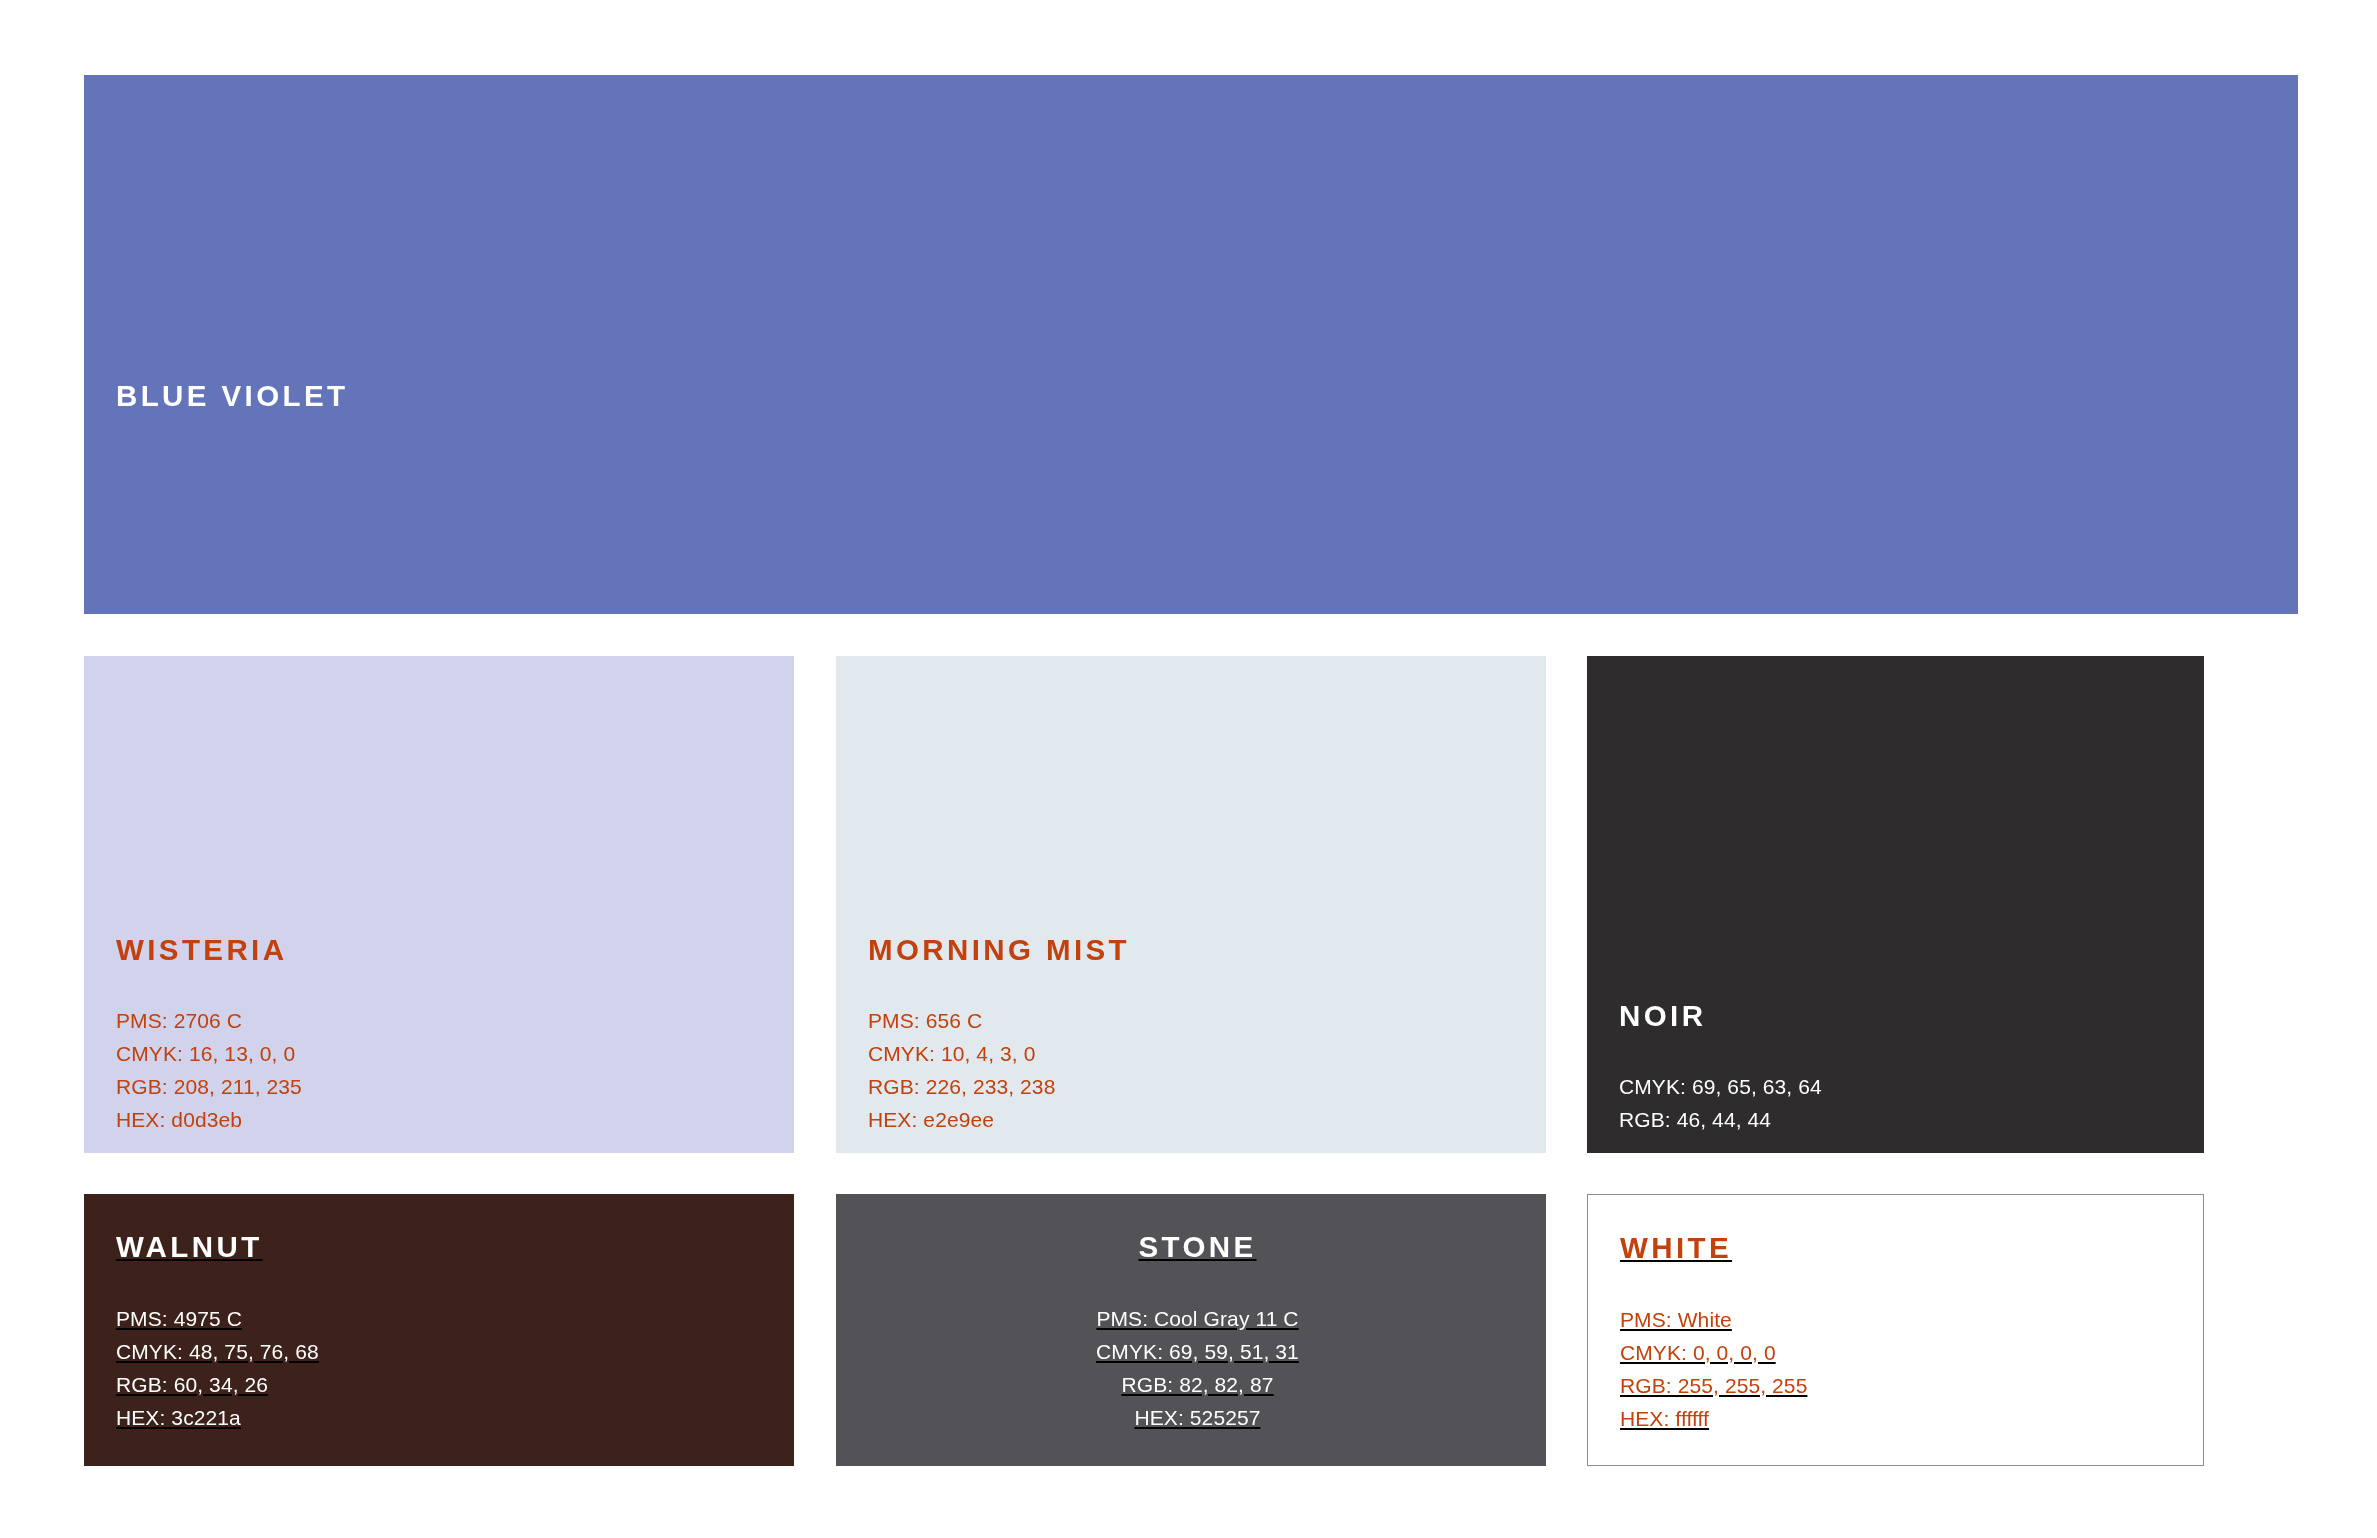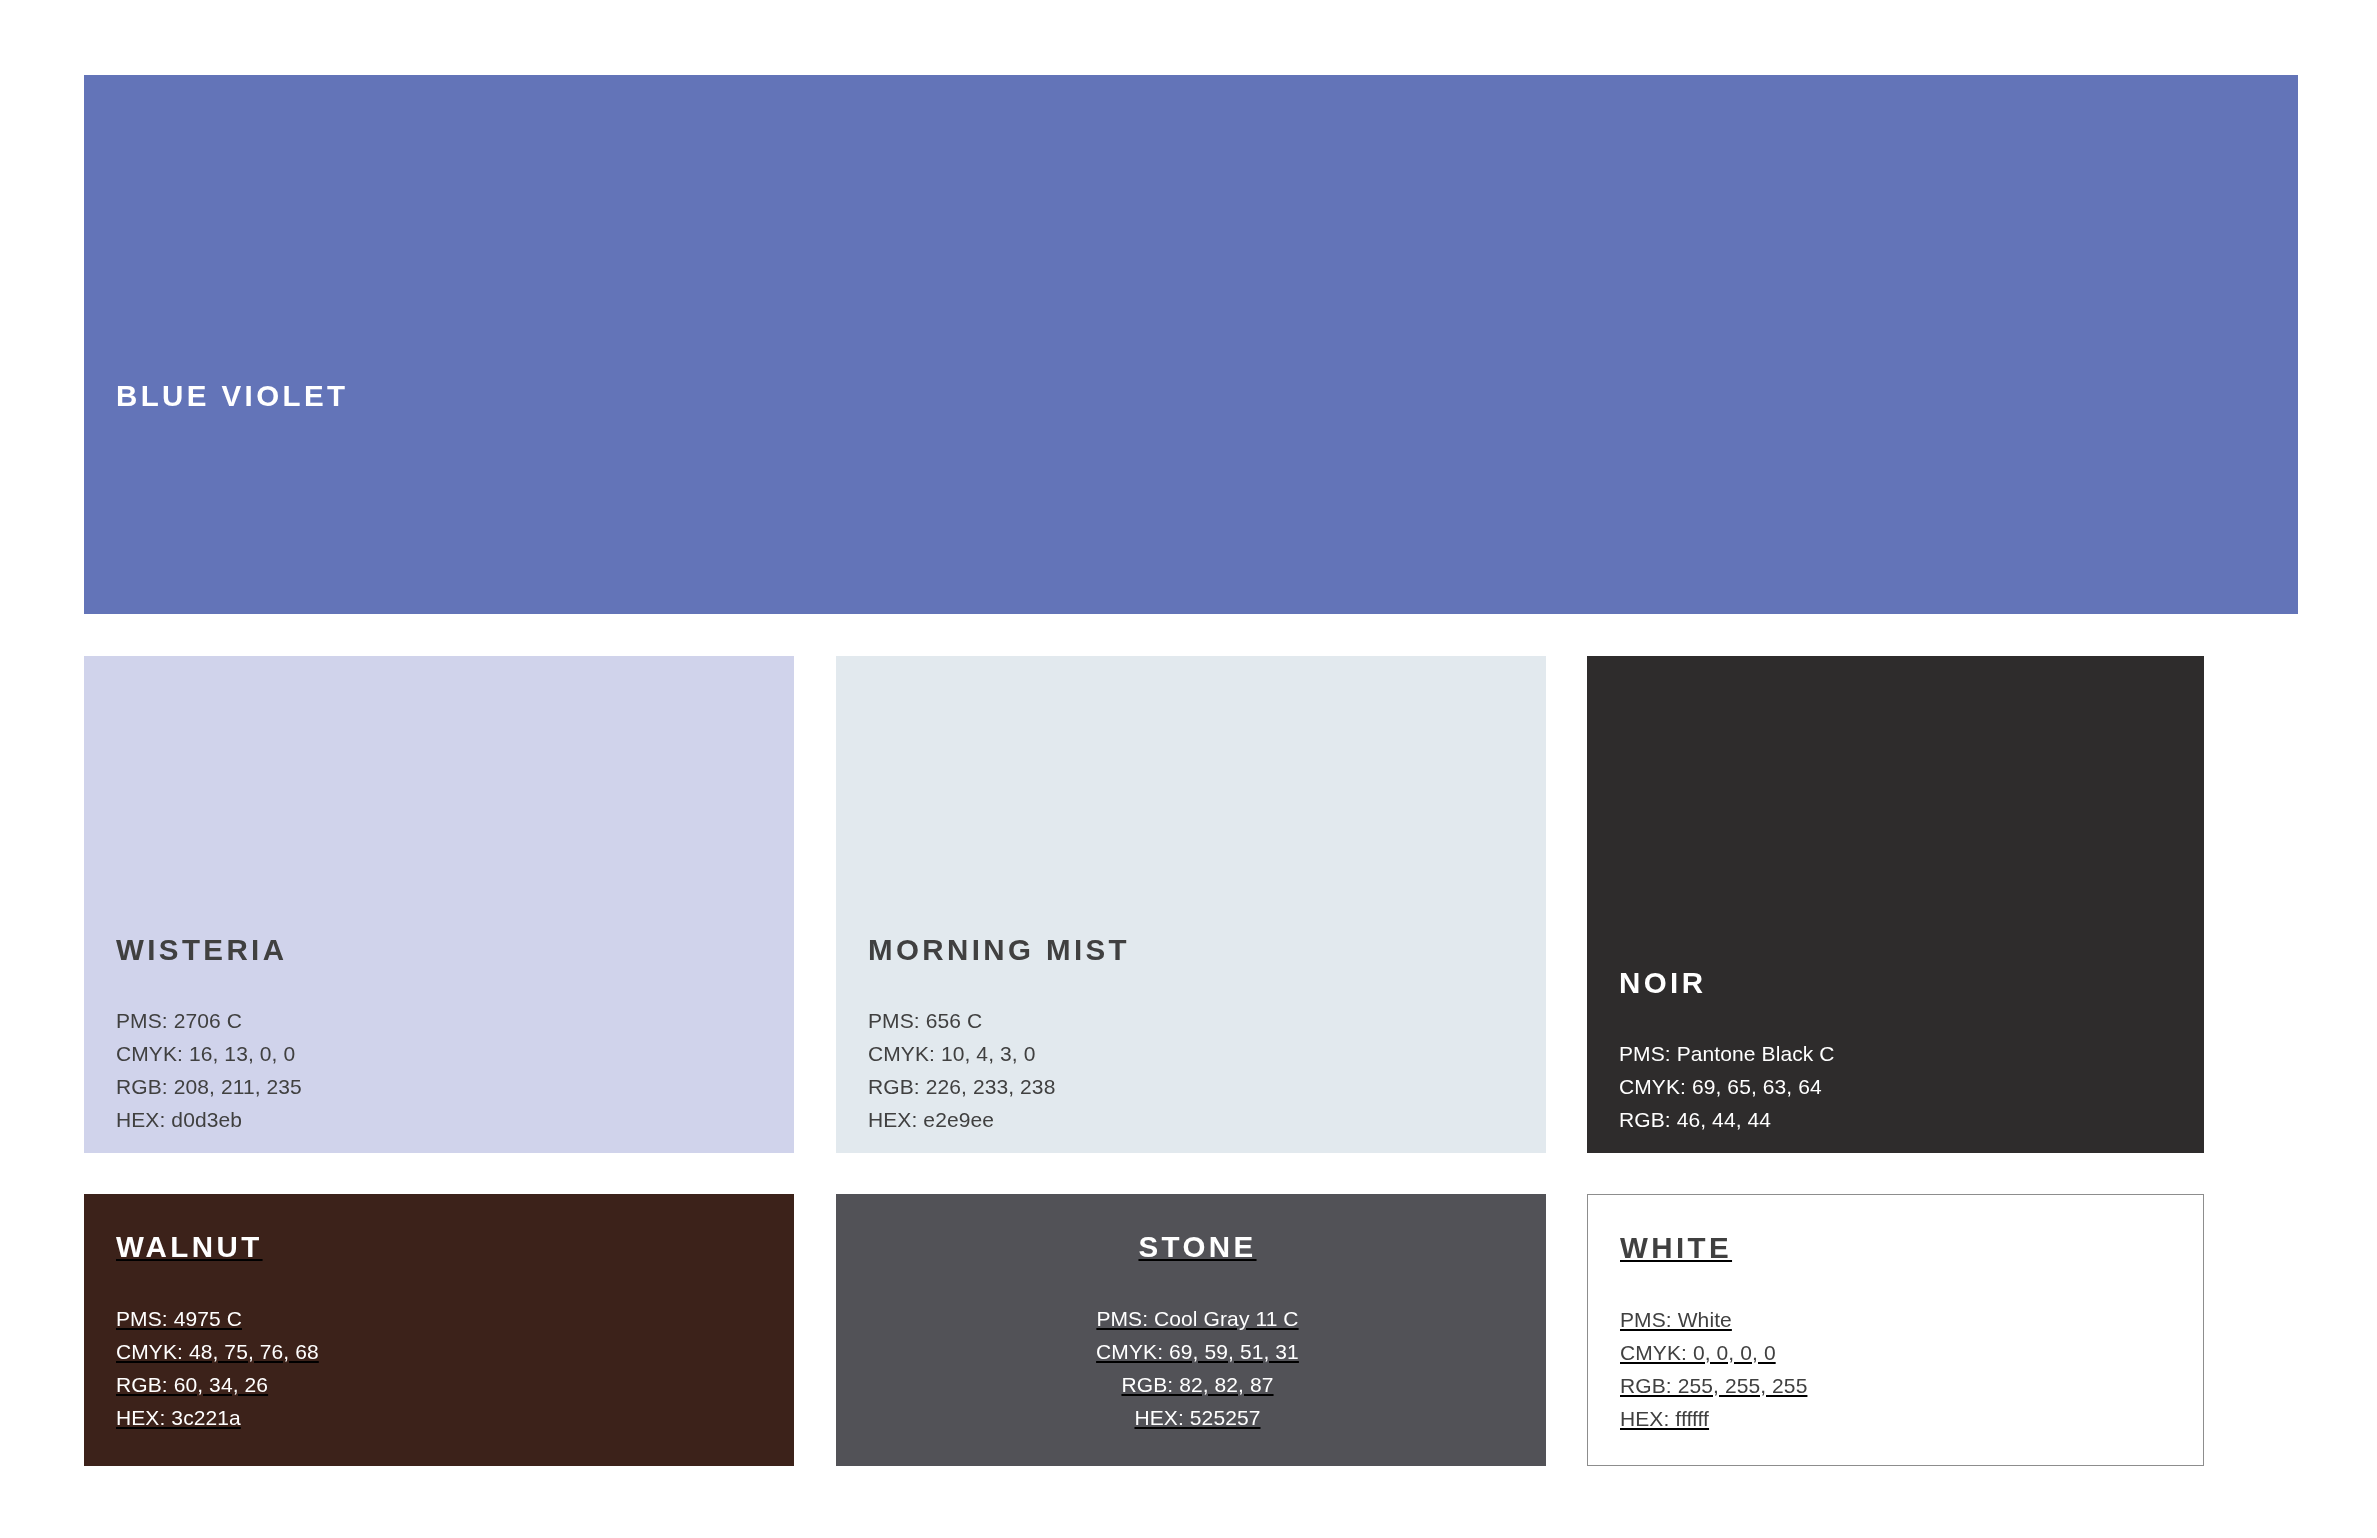--- a/index.html
+++ b/index.html
@@ -81,21 +81,21 @@
     letter-spacing: 0.1px;
   }
 
   .spec-line { white-space: nowrap; }
 
   
   .text-light .swatch-name,
   .text-light .spec-list { color: #ffffff; }
 
   .text-dark .swatch-name,
-  .text-dark .spec-list { color: #404040; }
+  .text-dark .spec-list { color: #c2410c; }
 </style>
 </head>
 <body style="background-color: rgb(255, 255, 255);">
 
 <div class="palette-sheet">
 
   <div class="swatch swatch--hero text-light" style="background-color: rgb(99, 116, 184);">
     <div class="swatch-inner">
       <div class="swatch-name">BLUE VIOLET</div>
     </div>
@@ -122,21 +122,20 @@
         <li class="spec-line">RGB: 226, 233, 238</li>
         <li class="spec-line">HEX: e2e9ee</li>
       </ul>
     </div>
   </div>
 
   <div class="swatch row2 col3 text-light" style="background-color: rgb(46, 44, 44);">
     <div class="swatch-inner">
       <div class="swatch-name">NOIR</div>
       <ul class="spec-list">
-        <li class="spec-line">PMS: Pantone Black C</li>
         <li class="spec-line">CMYK: 69, 65, 63, 64</li>
         <li class="spec-line">RGB: 46, 44, 44</li>
       </ul>
     </div>
   </div>
 
   <div class="swatch row3 col1 text-light" style="background-color: rgb(60, 34, 26);">
     <div class="swatch-inner">
       <div class="swatch-name">WALNUT</div>
       <ul class="spec-list">

